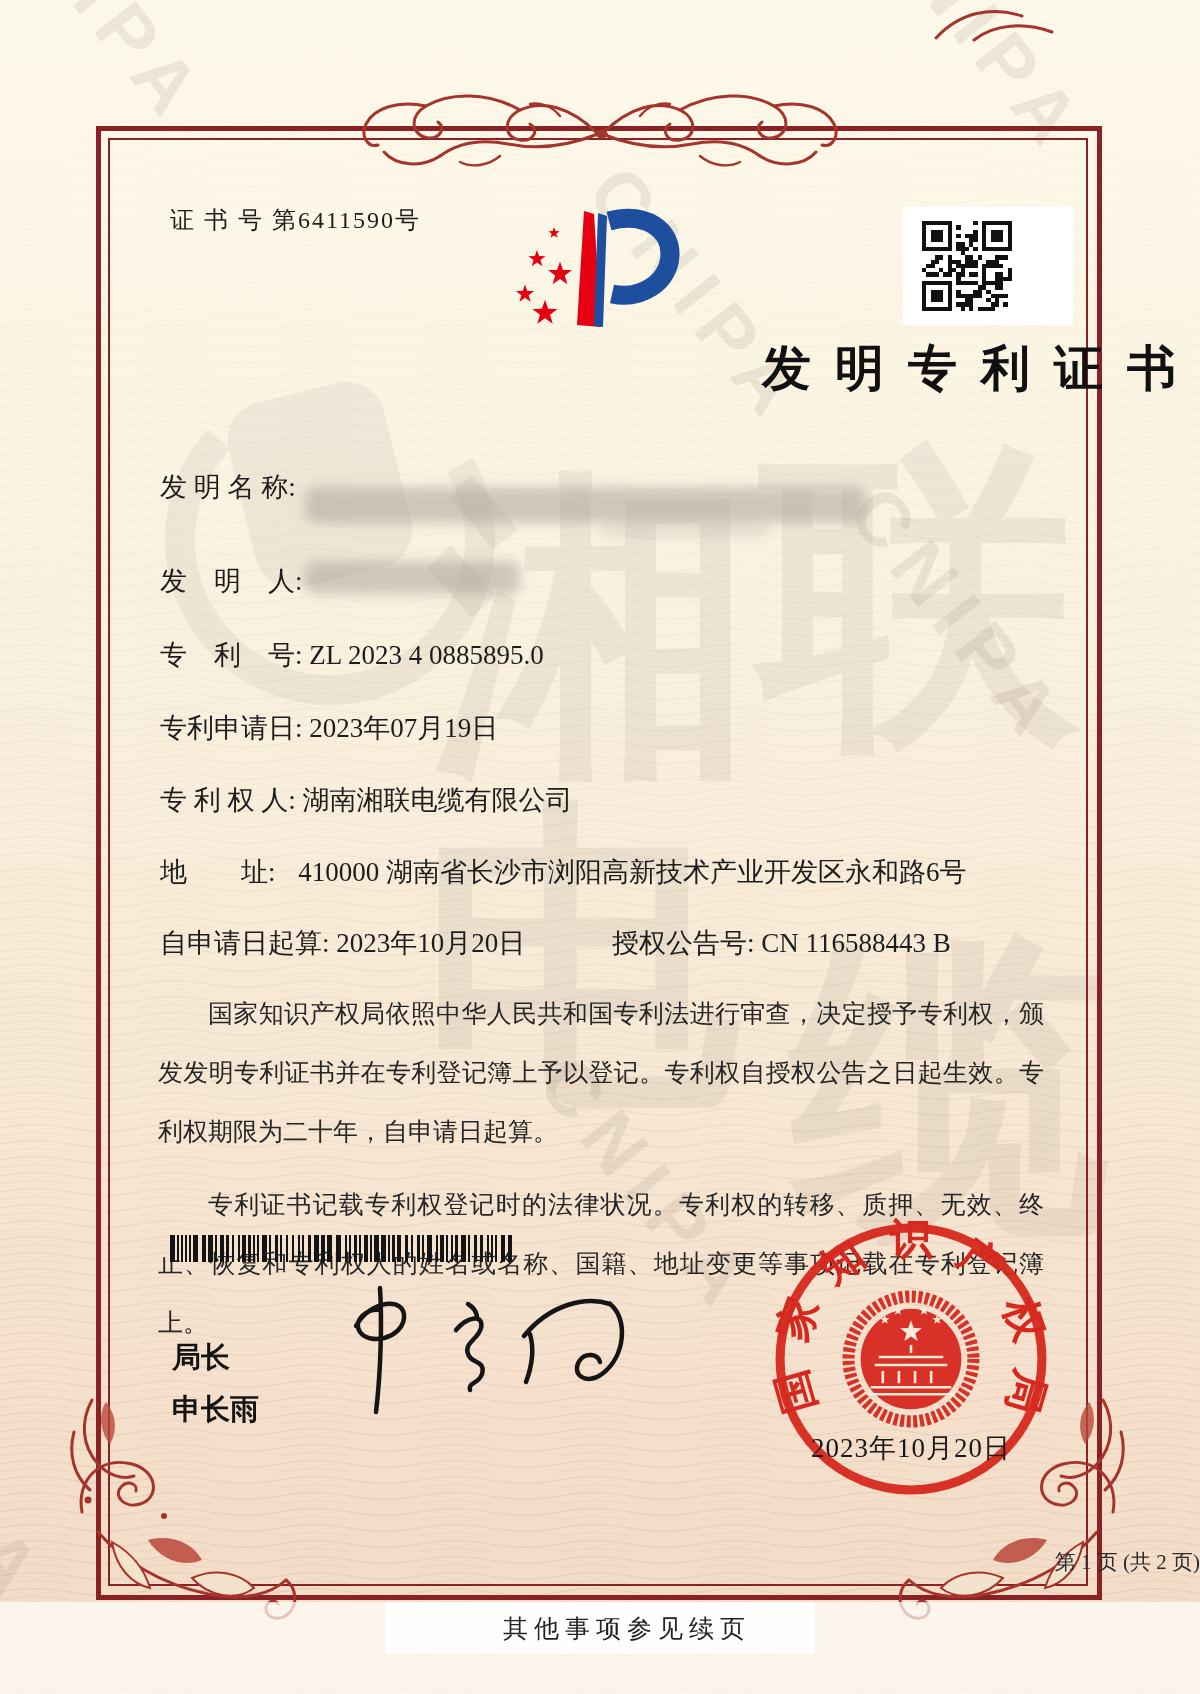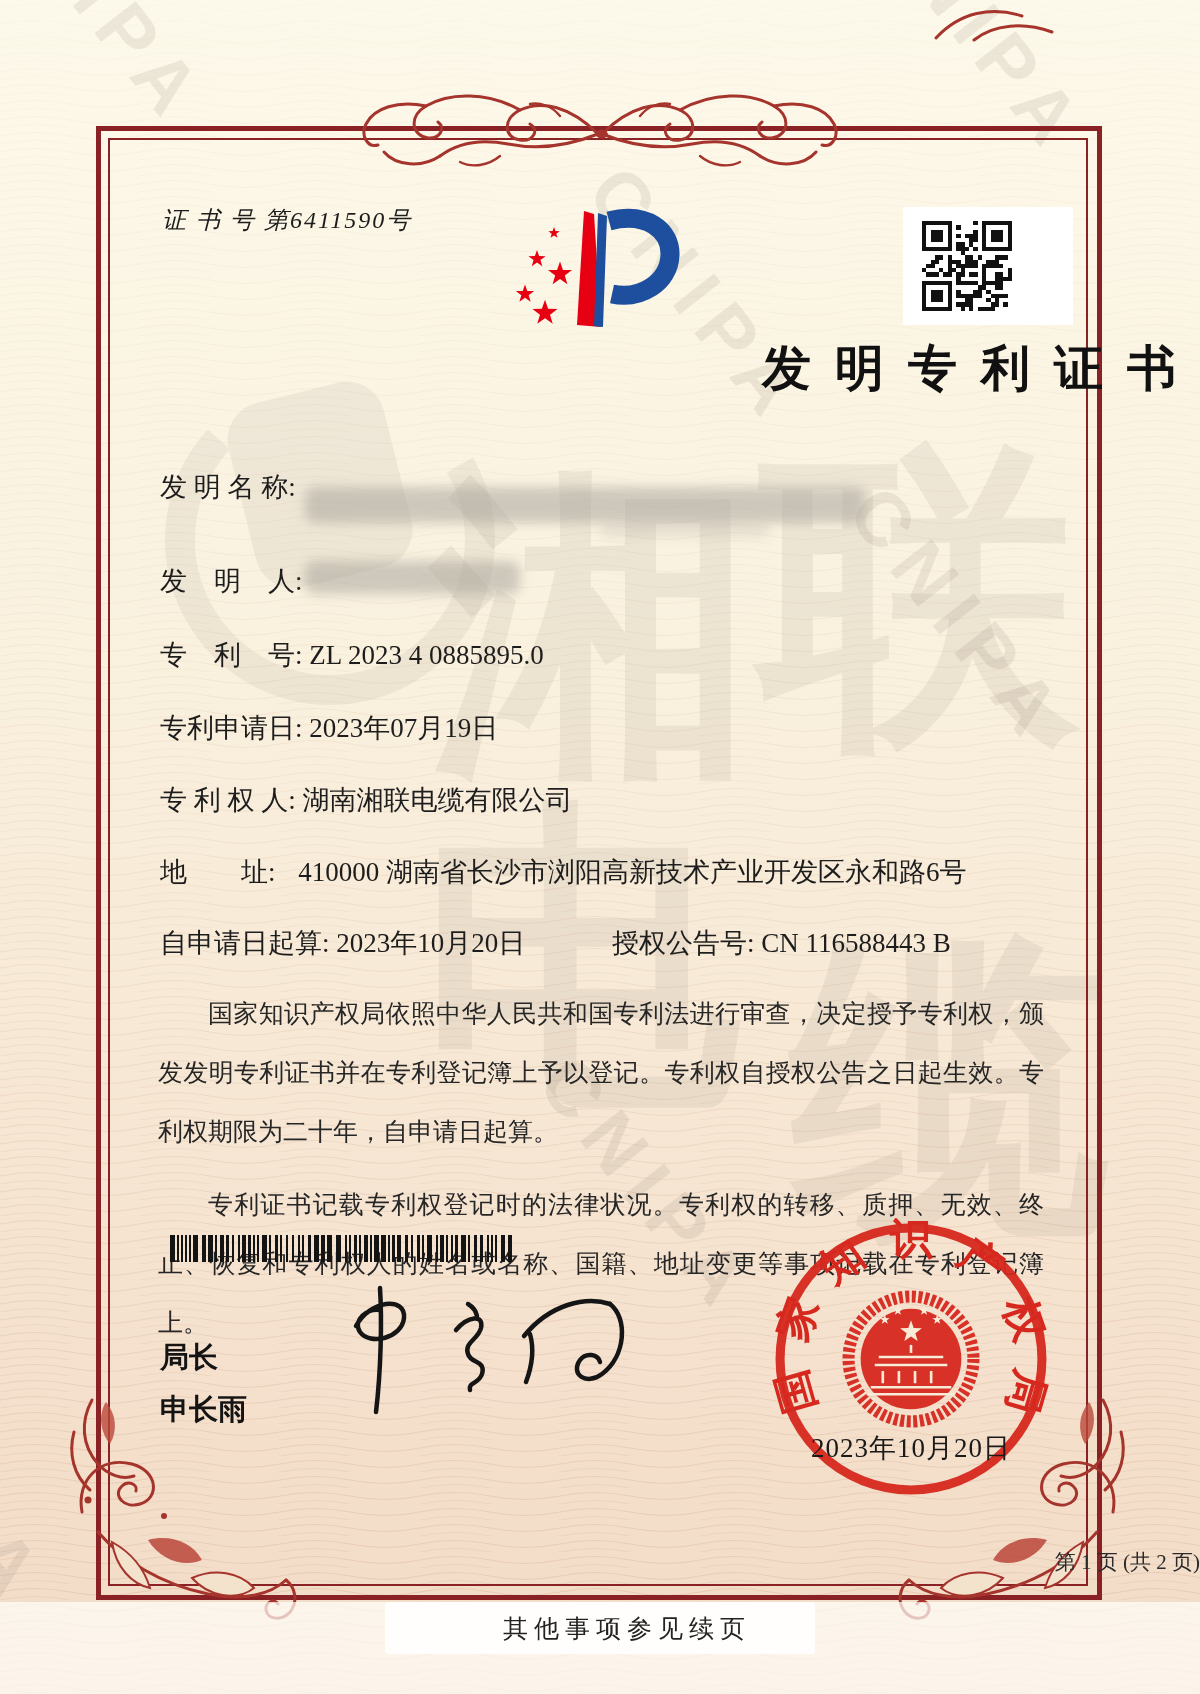--- a/index.html
+++ b/index.html
@@ -13,31 +13,31 @@
     transform:rotate(52deg);transform-origin:left top;white-space:nowrap;z-index:1;}
   .wm-char{position:absolute;font-size:320px;font-weight:700;color:#6f6254;opacity:.085;
     line-height:1;z-index:1;font-family:"Liberation Serif","DejaVu Serif",serif;}
   .wm-ring{position:absolute;left:120px;top:330px;z-index:1;opacity:.10;}
   
   .frame-outer{position:absolute;left:96px;top:126px;width:996px;height:1464px;
     border:5px solid #8a2125;z-index:2;}
   .frame-inner{position:absolute;left:108px;top:138px;width:976px;height:1444px;
     border:2px solid #8a2125;z-index:2;}
   
-  .certno{position:absolute;left:162px;top:204px;font-size:24px;letter-spacing:2px;color:#1d1d1d;z-index:3;white-space:pre;font-style:italic;}
+  .certno{position:absolute;left:170px;top:204px;font-size:24px;letter-spacing:2px;color:#1d1d1d;z-index:3;white-space:pre;}
   .title{position:absolute;left:0;top:336px;width:1200px;text-align:right;font-size:49px;
     font-weight:700;letter-spacing:24px;color:#111;z-index:3;}
   .row{position:absolute;left:160px;font-size:27px;color:#1d1d1d;z-index:3;white-space:pre;line-height:35px;}
   .row .val{white-space:pre-wrap;}
   .addr-val{display:inline-block;width:745px;vertical-align:top;white-space:normal;margin-left:16px;}
   .redact{position:absolute;background:#aaa69e;opacity:.55;filter:blur(6px);border-radius:9px;z-index:3;}
   .body-text{position:absolute;left:158px;top:984px;width:886px;font-size:25px;line-height:59px;
     color:#262626;text-align:justify;z-index:3;}
   .body-text p{margin:0 0 14px 0;text-indent:2em;}
-  .bureau{position:absolute;left:160px;font-family:Liberation Sans, sans-serif;
+  .bureau{position:absolute;left:172px;font-family:Liberation Sans, sans-serif;
     font-weight:700;font-size:29px;color:#141414;z-index:3;}
   .seal{position:absolute;left:770px;top:1218px;width:282px;height:282px;z-index:3;}
   .seal svg{mix-blend-mode:multiply;}
   .seal-date{position:absolute;left:770px;top:1430px;width:282px;text-align:center;
     font-size:27px;color:#1a1a1a;letter-spacing:1px;z-index:4;}
   .page-footer{position:absolute;left:0;top:1548px;width:1200px;text-align:right;
     font-size:21px;color:#2a2a2a;z-index:3;}
   .bottom-strip{position:absolute;left:0;top:1602px;width:1200px;height:92px;
     background:rgba(255,253,248,.72);z-index:2;}
   .note-box{position:absolute;left:385px;top:1602px;width:430px;height:52px;

